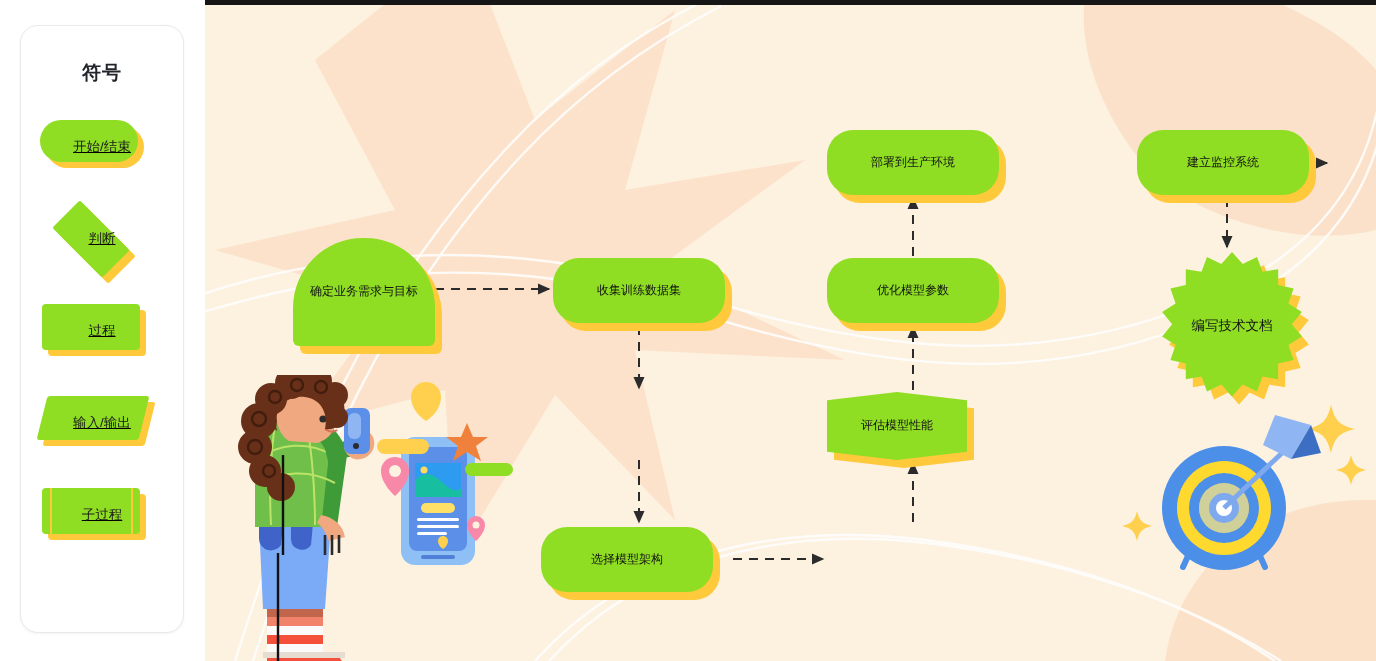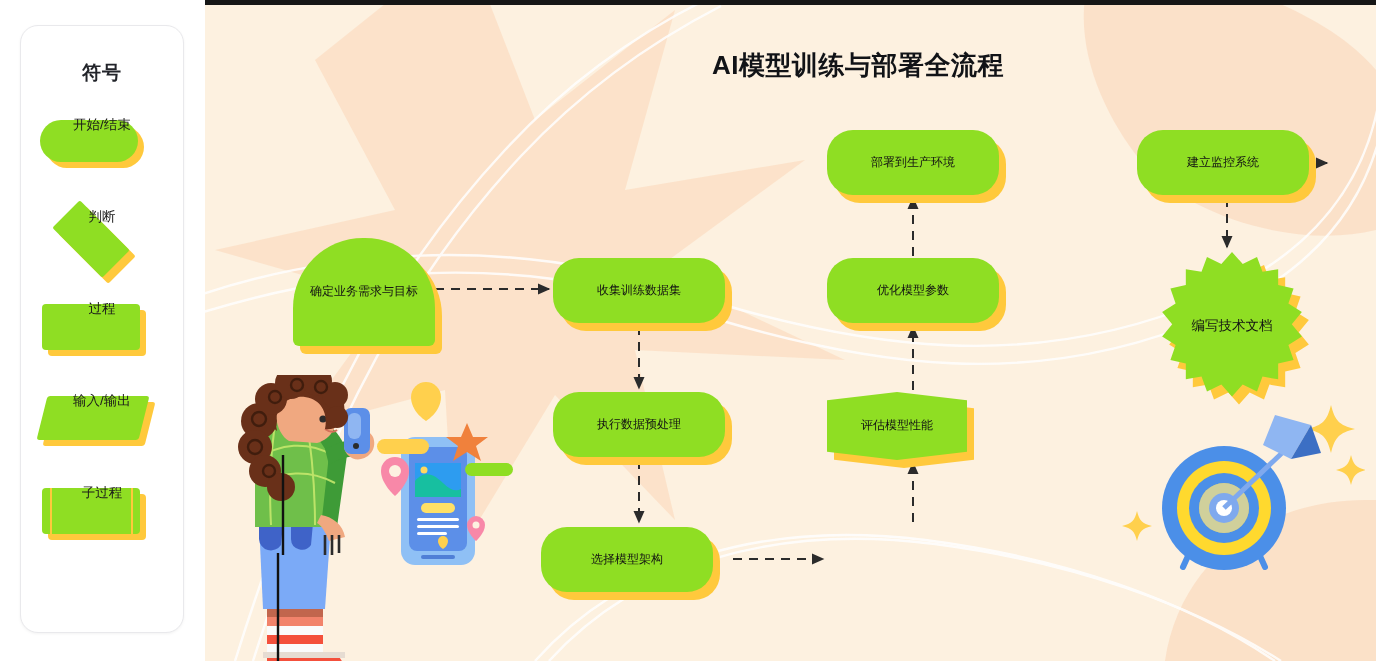--- a/index.html
+++ b/index.html
@@ -16,22 +16,23 @@
     background:#ffffff; border:1px solid #e9e9ec; border-radius:18px;
     box-shadow:0 1px 3px rgba(0,0,0,.05);
     display:flex; flex-direction:column; align-items:center; z-index:40;
   }
   #legend-title{
     margin-top:34px; font-size:19px; font-weight:bold; color:#22242a;
     letter-spacing:1px;
   }
   .legend-row{
     margin-top:30px; width:136px; height:62px;
-    display:flex; align-items:flex-start; justify-content:center;
+    display:flex; align-items:center; justify-content:center;
     position:relative;
+    text-decoration:underline;
   }
   .legend-row:first-of-type{ margin-top:42px; }
   .lg-shape{
     position:absolute; left:0; top:0; width:100%; height:100%;
   }
   .lg-label{
     position:relative; z-index:3; font-size:13.5px; color:#1a1a1a;
     white-space:nowrap;
   }
 
@@ -290,21 +291,20 @@
     <circle cx="109" cy="113" r="35" fill="#4B8FE8"></circle>
     <circle cx="109" cy="113" r="25" fill="#FFD92E"></circle>
     <circle cx="109" cy="113" r="25" fill="#A9C8F5" opacity="0.55"></circle>
     <circle cx="109" cy="113" r="15" fill="#7FA9EE"></circle>
     <circle cx="109" cy="113" r="8" fill="#FFFFFF"></circle>
     <path d="M109,113 L186,40" stroke="#7FA9EE" stroke-width="5"></path>
     <polygon points="160,20 196,30 176,64 148,50" fill="#8FB6F2"></polygon>
     <polygon points="196,30 206,58 176,64" fill="#3C6FC4"></polygon>
   </svg>
 
-  <div id="chart-title">AI模型训练与部署全流程</div>
 
   <svg id="edges" viewBox="0 0 1171 661">
     <defs>
       <marker id="ah" viewBox="0 0 10 10" refX="8" refY="5" markerWidth="7" markerHeight="7" orient="auto-start-reverse">
         <path d="M0,1 L9,5 L0,9 z" fill="#2b2b2b"></path>
       </marker>
     </defs>
     <g stroke="#2b2b2b" stroke-width="2" fill="none" stroke-dasharray="9 7" marker-end="url(#ah)">
       <path d="M230,289 L344,289"></path>
       <path d="M434,326 L434,388"></path>
@@ -325,25 +325,20 @@
         <i class="n-fl"></i>
       <span class="n-tx">确定业务需求与目标</span>
     </div>
 
     <div class="node sp-stadium" style="left:348px;top:258px;width:172px;height:65px">
       <i class="n-sh"></i>
         <i class="n-fl"></i>
       <span class="n-tx">收集训练数据集</span>
     </div>
 
-    <div class="node sp-stadium" style="left:348px;top:392px;width:172px;height:65px">
-      <i class="n-sh"></i>
-        <i class="n-fl"></i>
-      <span class="n-tx">执行数据预处理</span>
-    </div>
 
     <div class="node sp-stadium" style="left:336px;top:527px;width:172px;height:65px">
       <i class="n-sh"></i>
         <i class="n-fl"></i>
       <span class="n-tx">选择模型架构</span>
     </div>
 
 
     <div class="node sp-hex" style="left:622px;top:392px;width:140px;height:68px">
       <i class="n-sh"></i>

